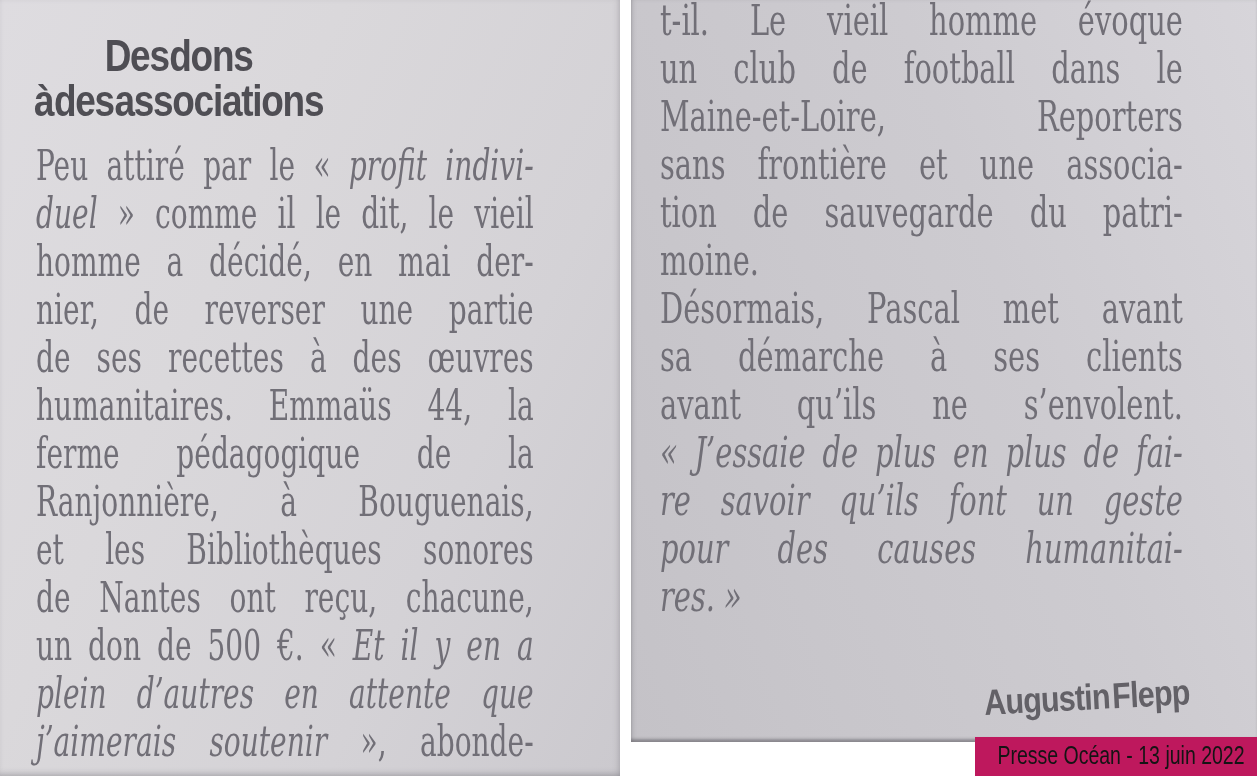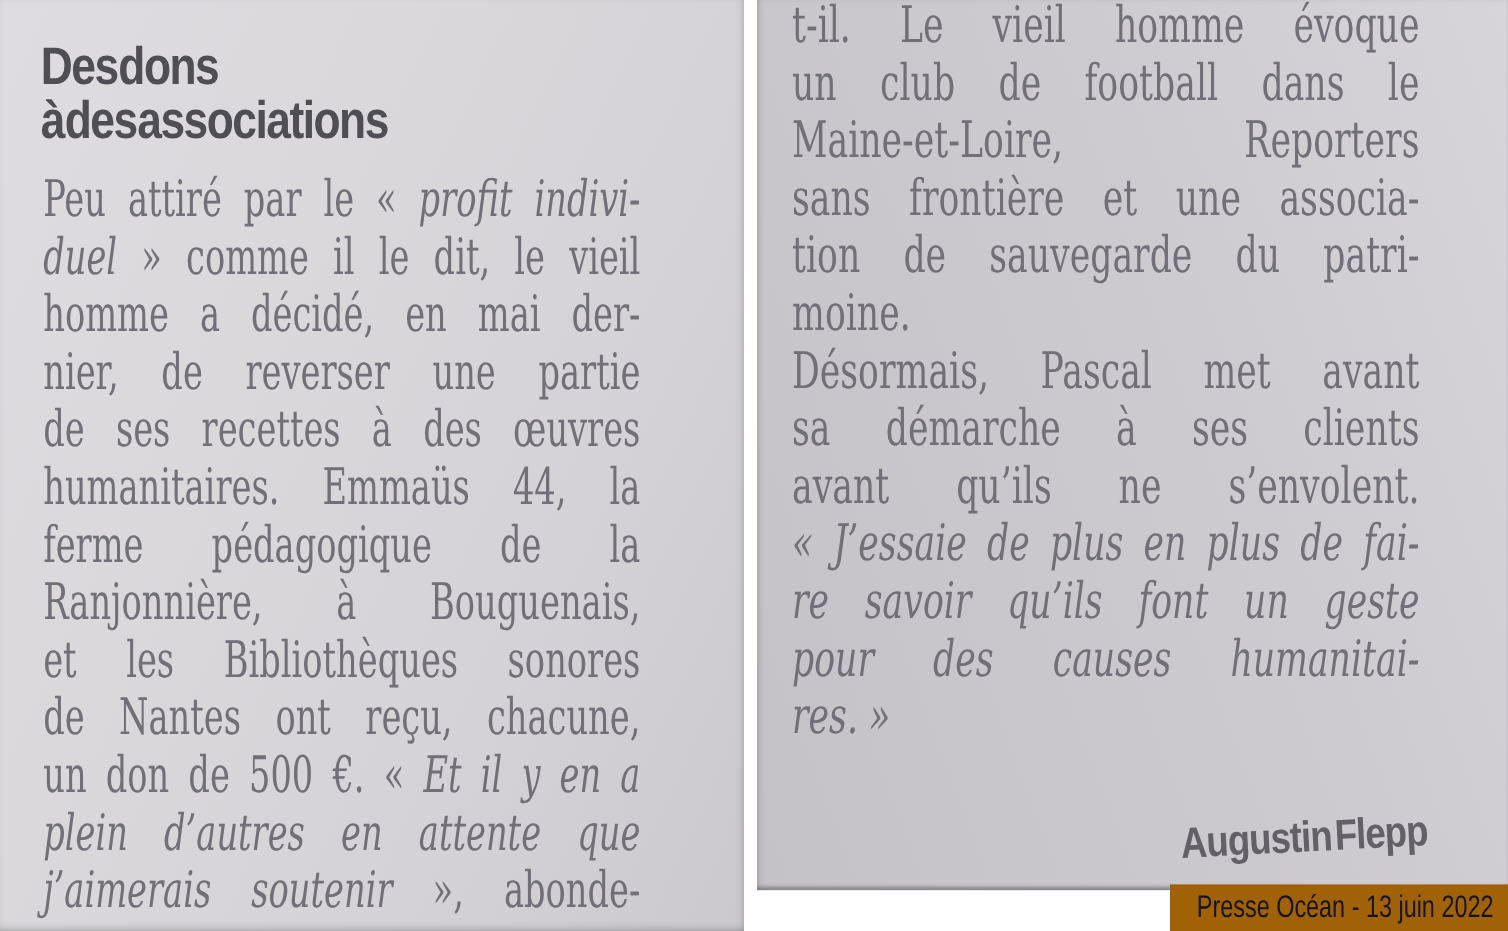--- a/index.html
+++ b/index.html
@@ -7,20 +7,21 @@
     width:1257px;height:776px;position:relative;overflow:hidden;
     background:var(--page-bg,#fff);
     font-family:"DejaVu Serif", serif;
   }
   
   .paper{position:absolute;top:0;}
   .paper-left{
     left:0;width:620px;height:776px;
     background:linear-gradient(115deg,#dedce0 0%,#dad8db 35%,#d4d2d6 70%,#cbc9ce 100%);
     box-shadow:inset 0 -5px 6px -3px rgba(80,78,85,.30), inset -4px 0 6px -3px rgba(90,88,95,.25);
+    text-align:center;
   }
   .paper-right{
     left:631px;width:626px;height:742px;
     background:linear-gradient(250deg,#d7d5da 0%,#cdcbd0 40%,#c8c6cb 75%,#c4c2c7 100%);
     box-shadow:inset 0 -4px 3px -1px rgba(70,68,75,.45), inset 3px 0 5px -2px rgba(90,88,95,.3);
   }
   
   .headline{
     position:absolute;left:34px;top:33px;
     font-family:"Liberation Sans", sans-serif;font-weight:700;
@@ -42,21 +43,21 @@
   .byline{
     position:absolute;left:983px;top:683px;
     font-family:"Liberation Sans", sans-serif;font-weight:700;
     font-size:36px;line-height:40px;color:var(--ink-byline,#636167);
     letter-spacing:-1px;word-spacing:-6px;white-space:nowrap;
     transform:rotate(-3deg) scaleX(.85);transform-origin:0 0;
   }
   
   .caption-box{
     position:absolute;left:975px;top:737px;width:282px;height:39px;
-    background:#a16207;
+    background:#be185d;
   }
   .caption-text{
     position:absolute;right:12px;top:3px;display:inline-block;
     font-family:"Liberation Sans", sans-serif;font-size:26px;line-height:30px;
     color:var(--caption-text,#141414);white-space:nowrap;
     transform:scaleX(.75);transform-origin:100% 0;
   }
 </style>
 </head>
 <body>

